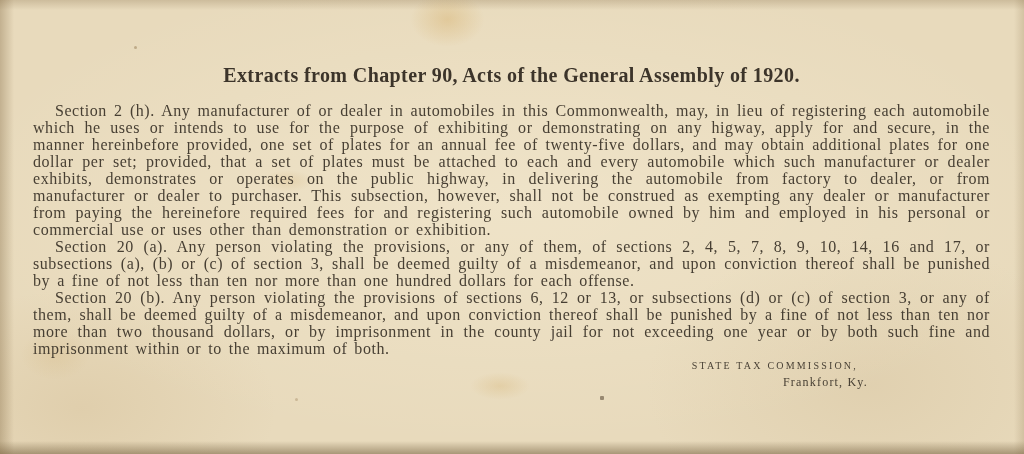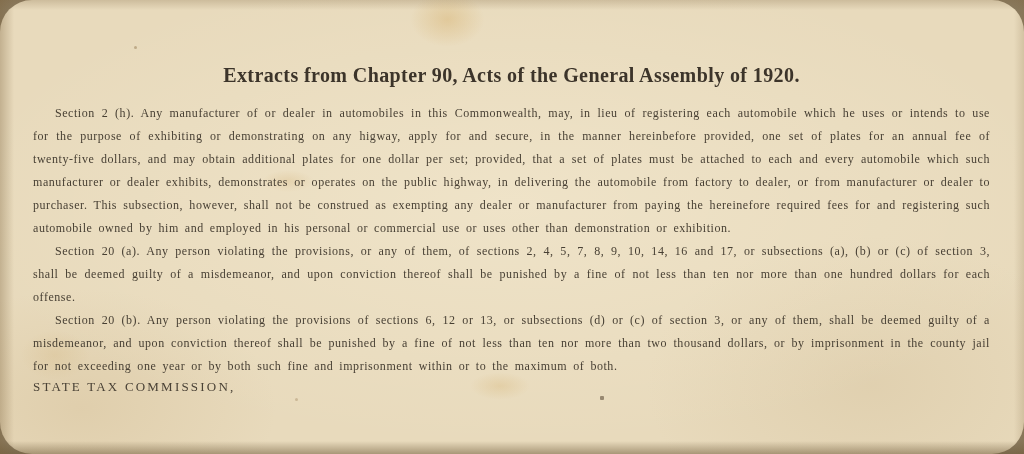--- a/index.html
+++ b/index.html
@@ -14,21 +14,20 @@
     position: relative;
     width: 1024px;
     height: 454px;
     background:
       radial-gradient(ellipse 700px 300px at 50% 45%, rgba(255,248,228,0.30), rgba(255,248,228,0) 80%),
       radial-gradient(ellipse 300px 200px at 85% 85%, rgba(190,165,120,0.18), rgba(190,165,120,0) 75%),
       radial-gradient(ellipse 260px 160px at 8% 90%, rgba(190,160,110,0.20), rgba(190,160,110,0) 75%),
       #e8dabc;
     font-family: "Liberation Serif", "DejaVu Serif", serif;
     color: #473f33;
-    border-radius: 32px;
   }
   
   .paper::before {
     content: "";
     position: absolute;
     inset: 0;
     pointer-events: none;
     background:
       linear-gradient(90deg,  rgba(125,100,62,0.35), rgba(125,100,62,0) 14px),
       linear-gradient(270deg, rgba(125,100,62,0.20), rgba(125,100,62,0) 10px),
@@ -78,38 +77,38 @@
   .doc-title {
     margin: 64px 0 0 0;
     text-align: center;
     font-size: 20px;
     font-weight: bold;
     letter-spacing: 0.4px;
     color: #3c342a;
   }
   .doc-body {
     margin-top: 15px;
-    font-size: 12px;
-    line-height: 23px;
+    font-size: 16px;
+    line-height: 17px;
     letter-spacing: 0.55px;
     word-spacing: 2.5px;
     text-align: justify;
   }
   .doc-body p {
     margin: 0;
     text-indent: 22px;
   }
   .signature {
     font-size: 12px;
     line-height: 17px;
   }
   .sig-org {
-    text-align: left;
+    text-align: right;
     padding-right: 132px;
-    font-size: 13px;
+    font-size: 10px;
     letter-spacing: 2.2px;
     color: #4a4236;
   }
   .sig-place {
     text-align: right;
     padding-right: 122px;
     letter-spacing: 1.2px;
   }
 </style>
 </head>
@@ -129,16 +128,17 @@
     <h1 class="doc-title">Extracts from Chapter 90, Acts of the General Assembly of 1920.</h1>
 
     <div class="doc-body">
       <p>Section 2 (h).  Any manufacturer of or dealer in automobiles in this Commonwealth, may, in lieu of registering each automobile which he uses or intends to use for the purpose of exhibiting or demonstrating on any higway, apply for and secure, in the manner hereinbefore provided, one set of plates for an annual fee of twenty-five dollars, and may obtain additional plates for one dollar per set; provided, that a set of plates must be attached to each and every automobile which such manufacturer or dealer exhibits, demonstrates or operates on the public highway, in delivering the automobile from factory to dealer, or from manufacturer or dealer to purchaser.  This subsection, however, shall not be construed as exempting any dealer or manufacturer from paying the hereinefore required fees for and registering such automobile owned by him and employed in his personal or commercial use or uses other than demonstration or exhibition.</p>
       <p>Section 20 (a).  Any person violating the provisions, or any of them, of sections 2, 4, 5, 7, 8, 9, 10, 14, 16 and 17, or subsections (a), (b) or (c) of section 3, shall be deemed guilty of a misdemeanor, and upon conviction thereof shall be punished by a fine of not less than ten nor more than one hundred dollars for each offense.</p>
       <p>Section 20 (b).  Any person violating the provisions of sections 6, 12 or 13, or subsections (d) or (c) of section 3, or any of them, shall be deemed guilty of a misdemeanor, and upon conviction thereof shall be punished by a fine of not less than ten nor more than two thousand dollars, or by imprisonment in the county jail for not exceeding one year or by both such fine and imprisonment within or to the maximum of both.</p>
     </div>
 
     <div class="signature">
       <div class="sig-org">STATE TAX COMMISSION,</div>
+      <div class="sig-place">Frankfort, Ky.</div>
     </div>
   </div>
 
 </div>
 
 </body></html>

